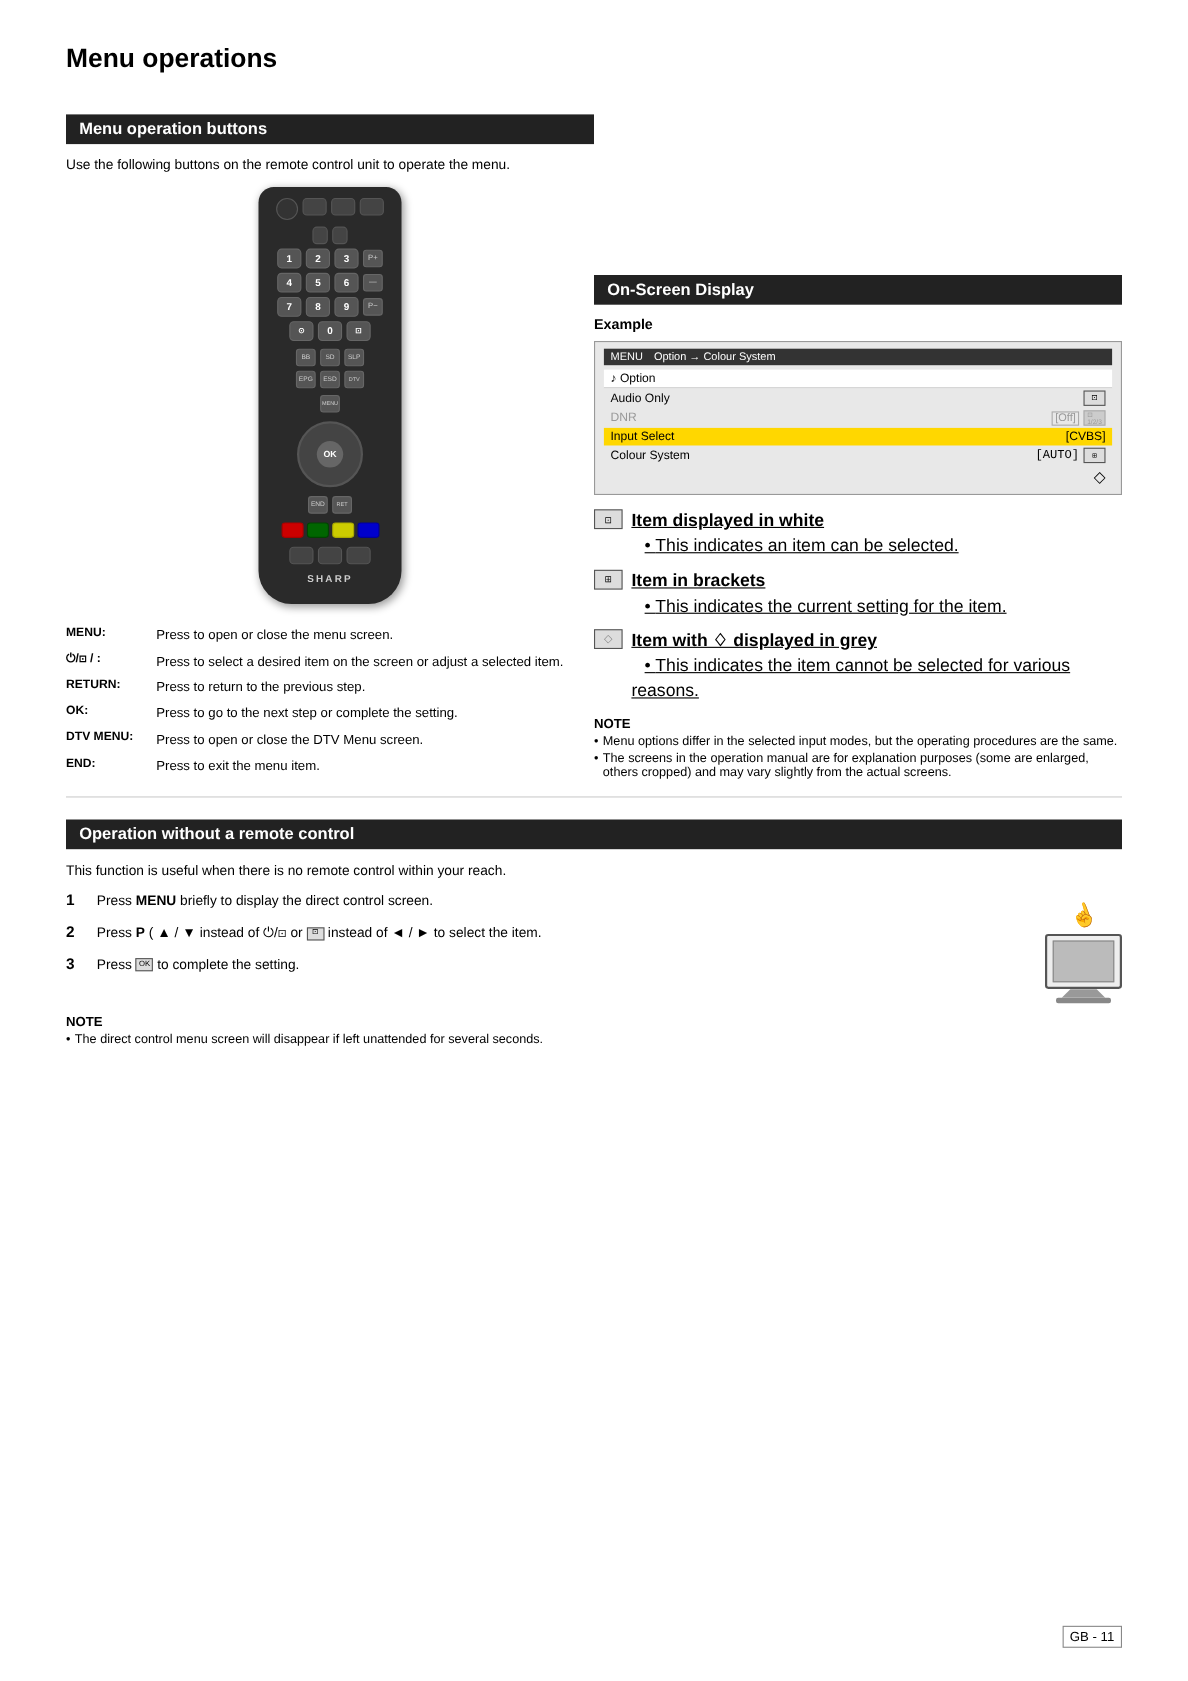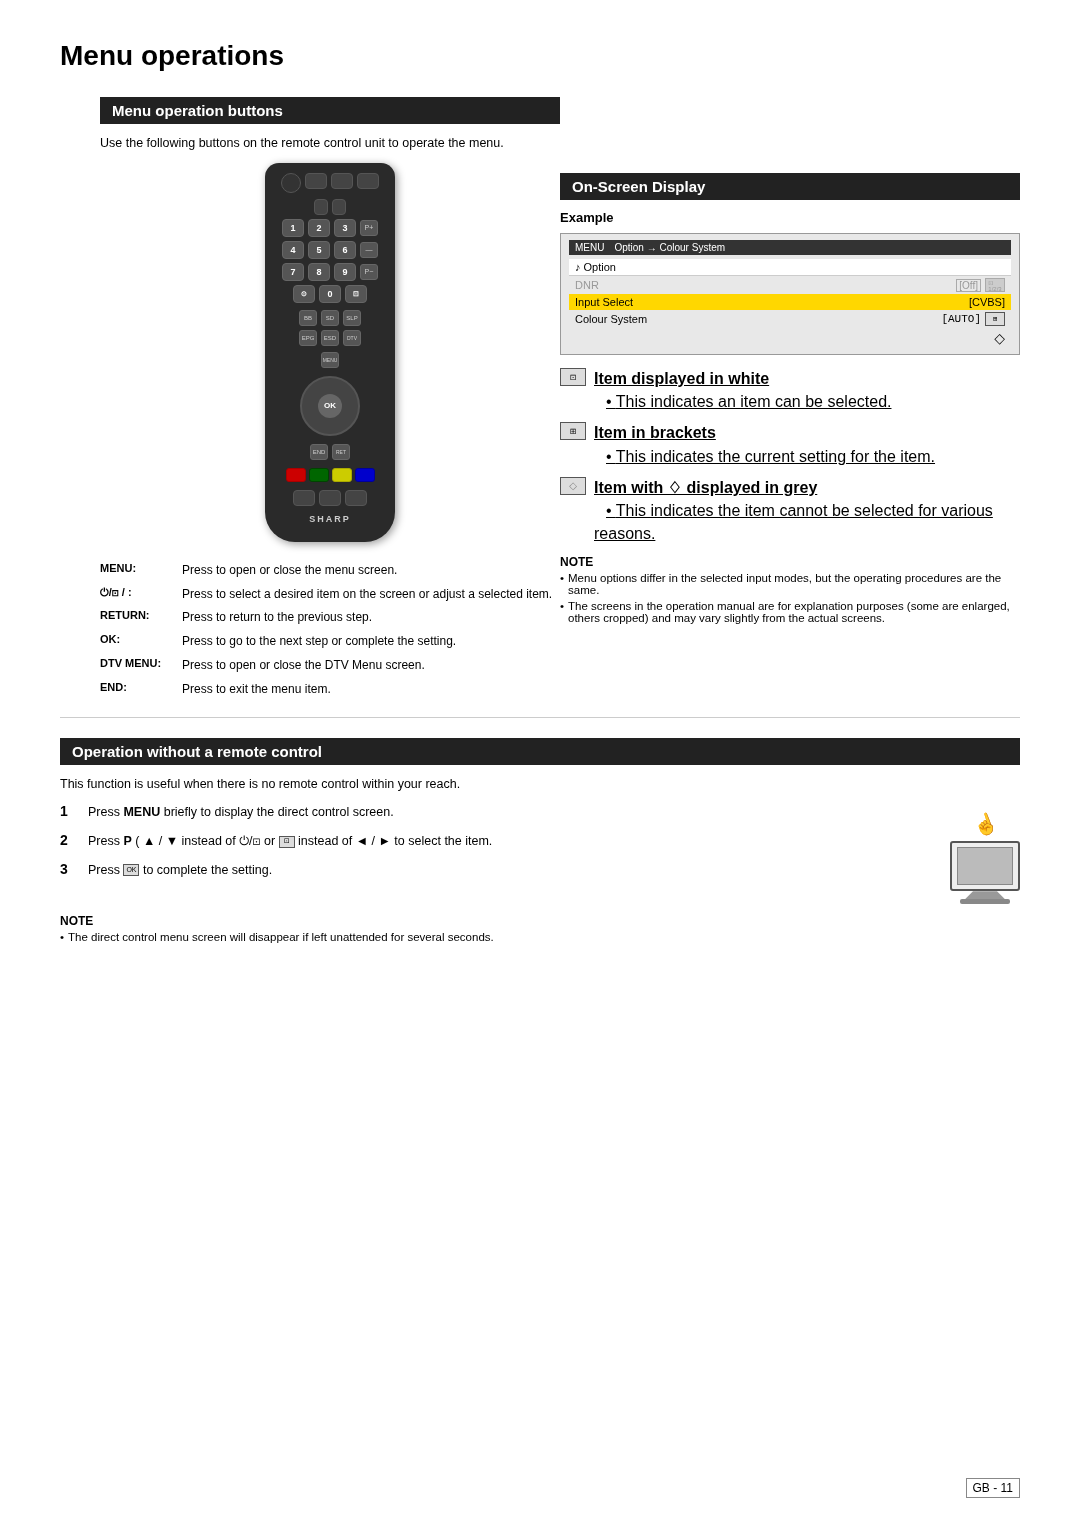--- a/index.html
+++ b/index.html
@@ -6,29 +6,28 @@
     body {
       font-family: Arial, sans-serif;
       font-size: 13px;
       background: #fff;
       color: #000;
       width: 1080px;
       min-height: 1528px;
       padding: 40px 60px;
     }
     h1.page-title {
-      font-size: 28px;
-      font-weight: bold;
-      margin-bottom: 25px;
+      font-size: 24px;
+      font-weight: bold;
+      margin-bottom: 36px;
       font-family: Arial, sans-serif;
     }
     .two-col {
       display: flex;
-      align-items: center;
-      margin-left: 40px;
+      align-items: flex-end;
     }
     .left-col { flex: 1; }
     .right-col { flex: 1; }
 
     .section-header {
       background: #222;
       color: #fff;
       font-weight: bold;
       font-size: 15px;
       padding: 5px 12px;
@@ -472,20 +471,24 @@
     <div class="osd-example">Example</div>
 
     <div class="osd-screen">
       <div class="osd-title-bar">
         <span>MENU</span>
         <span>Option → Colour System</span>
       </div>
       <div class="osd-menu-item" style="background:#fff;border-bottom:1px solid #ccc;">
         <span>♪ Option</span>
       </div>
+      <div class="osd-row">
+        <span>Audio Only</span>
+        <span class="inline-icon-box">⊡</span>
+      </div>
       <div class="osd-row" style="color:#999;">
         <span>DNR</span>
         <span style="display:flex;align-items:center;gap:4px;">
           <span style="border:1px solid #aaa;padding:0 2px;font-size:10px;">[Off]</span>
           <span class="inline-icon-box" style="background:#ccc;border-color:#aaa;font-size:6px;">⊡<br>1/2/3</span>
         </span>
       </div>
       <div class="osd-menu-item selected">
         <span>Input Select</span>
         <span>[CVBS]</span>

